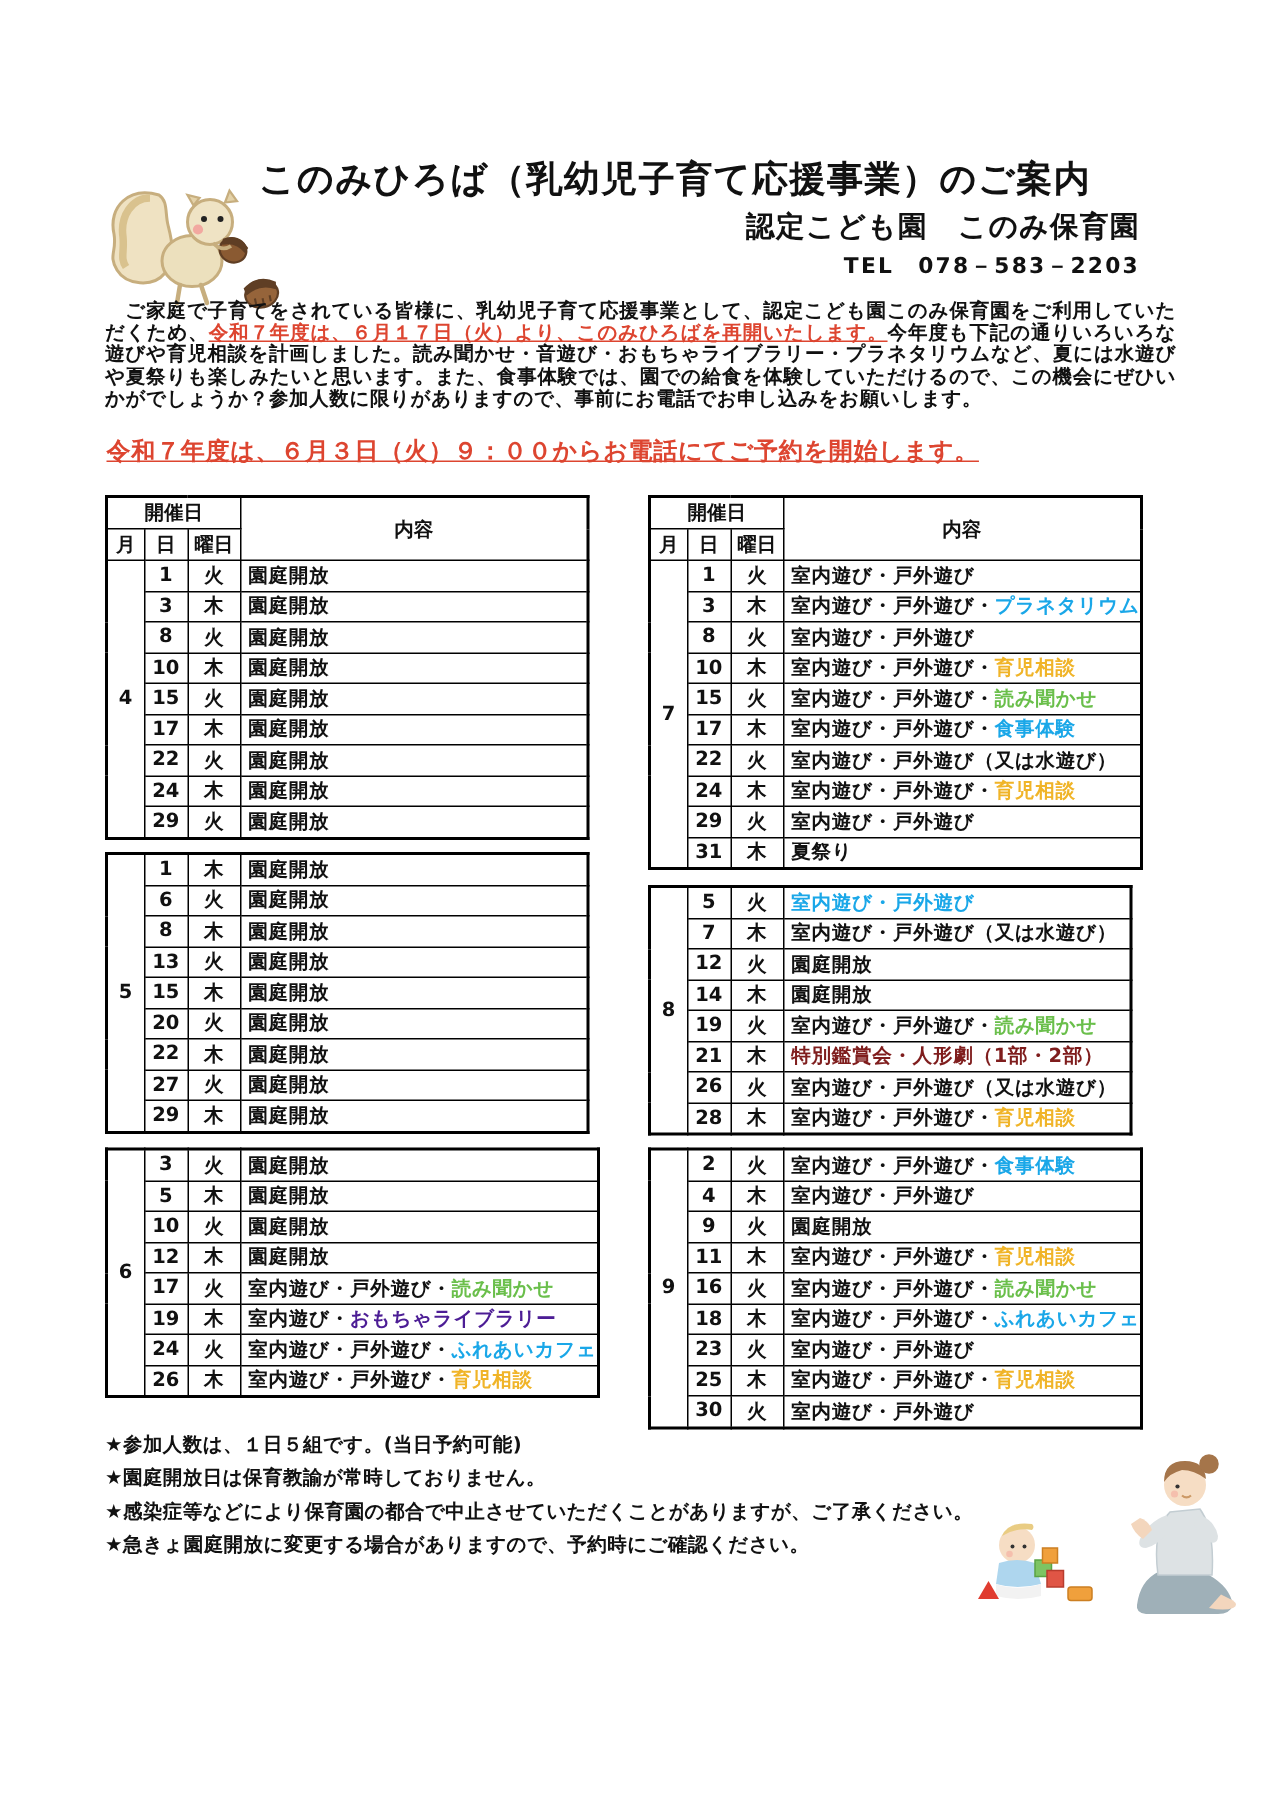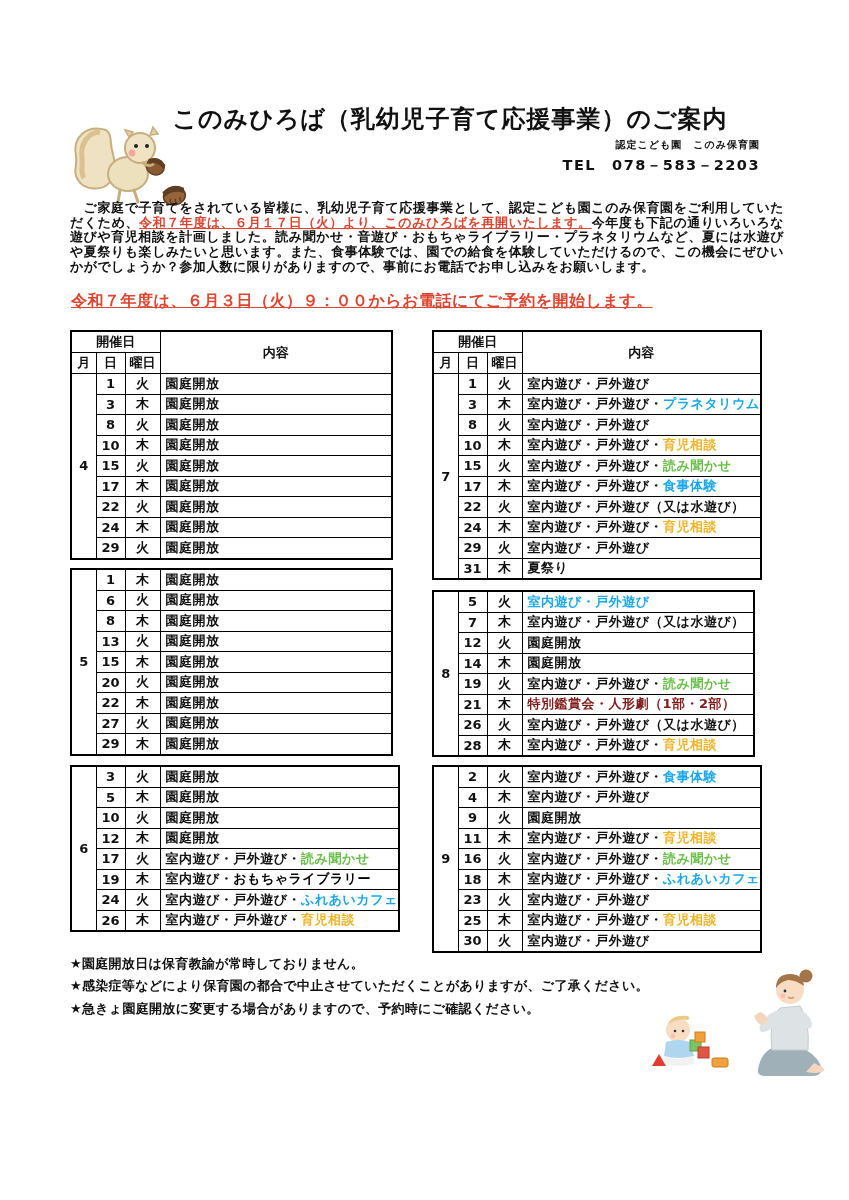--- a/index.html
+++ b/index.html
@@ -4,21 +4,21 @@
 <style>
   html,body{margin:0;padding:0;background:#ffffff;}
   .page{position:relative;width:849px;height:1200px;background:#ffffff;overflow:hidden;
         font-family:"DejaVu Sans","Liberation Sans",sans-serif;color:#111;}
   .abs{position:absolute;}
 
   .banner{left:71px;top:85px;width:707px;height:19px;display:flex;align-items:center;justify-content:center;
           font-size:14px;font-weight:bold;letter-spacing:1px;}
   .doc-title{left:100px;top:103px;width:700px;text-align:center;font-size:24px;font-weight:bold;letter-spacing:1px;}
   .org-block{left:440px;top:138px;width:320px;text-align:right;font-weight:bold;}
-  .org-name{font-size:10px;letter-spacing:1px;}
+  .org-name{font-size:19px;letter-spacing:1px;}
   .org-tel{font-size:14.5px;letter-spacing:1.5px;margin-top:4px;}
 
   .intro{left:70px;top:201px;width:714px;font-size:13px;line-height:14.7px;font-weight:bold;
          text-align:justify;letter-spacing:0.4px;}
   .intro .hl{text-decoration:underline;}
   .notice{left:71px;top:291px;width:710px;font-size:16px;font-weight:bold;letter-spacing:0.5px;
           text-decoration:underline;}
 
   .tbl table{border-collapse:collapse;table-layout:fixed;font-weight:bold;}
   .tbl th,.tbl td{border:1.6px solid #000;padding:0;font-size:13px;overflow:hidden;white-space:nowrap;}
@@ -364,21 +364,21 @@
             <td class="c-content"><span style="color: rgb(17, 17, 17);">園庭開放</span></td>
           </tr>
           <tr>
             <td class="c-day">17</td>
             <td class="c-wd">火</td>
             <td class="c-content"><span style="color: rgb(17, 17, 17);">室内遊び・戸外遊び・</span><span style="color: rgb(106, 191, 75);">読み聞かせ</span></td>
           </tr>
           <tr>
             <td class="c-day">19</td>
             <td class="c-wd">木</td>
-            <td class="c-content"><span style="color: rgb(17, 17, 17);">室内遊び・</span><span style="color: #000000;">おもちゃライブラリー</span></td>
+            <td class="c-content"><span style="color: rgb(17, 17, 17);">室内遊び・</span><span style="color: #4c1d95;">おもちゃライブラリー</span></td>
           </tr>
           <tr>
             <td class="c-day">24</td>
             <td class="c-wd">火</td>
             <td class="c-content"><span style="color: rgb(17, 17, 17);">室内遊び・戸外遊び・</span><span style="color: rgb(26, 167, 232);">ふれあいカフェ</span></td>
           </tr>
           <tr>
             <td class="c-day">26</td>
             <td class="c-wd">木</td>
             <td class="c-content"><span style="color: rgb(17, 17, 17);">室内遊び・戸外遊び・</span><span style="color: rgb(240, 180, 40);">育児相談</span></td>
@@ -439,20 +439,21 @@
           <tr>
             <td class="c-day">30</td>
             <td class="c-wd">火</td>
             <td class="c-content"><span style="color: rgb(17, 17, 17);">室内遊び・戸外遊び</span></td>
           </tr>
         </tbody>
       </table>
     </div>
 
   <div class="abs notes">
+      <div>★参加人数は、１日５組です。(当日予約可能)</div>
       <div>★園庭開放日は保育教諭が常時しておりません。</div>
       <div>★感染症等などにより保育園の都合で中止させていただくことがありますが、ご了承ください。</div>
       <div>★急きょ園庭開放に変更する場合がありますので、予約時にご確認ください。</div>
     </div>
 
   <div class="abs" style="left:640px;top:948px;width:200px;height:145px;">
     <svg width="200" height="145" viewBox="0 0 200 145">
 
       <path d="M118,122 q2,-16 14,-22 l34,2 q14,8 16,20 q-2,6 -10,6 l-48,0 q-7,-1 -6,-6 Z" fill="#9fb0b8"></path>
       <path d="M166,124 q10,2 16,0 q4,-2 0,-5 l-8,-4 Z" fill="#f3d6bd"></path>

